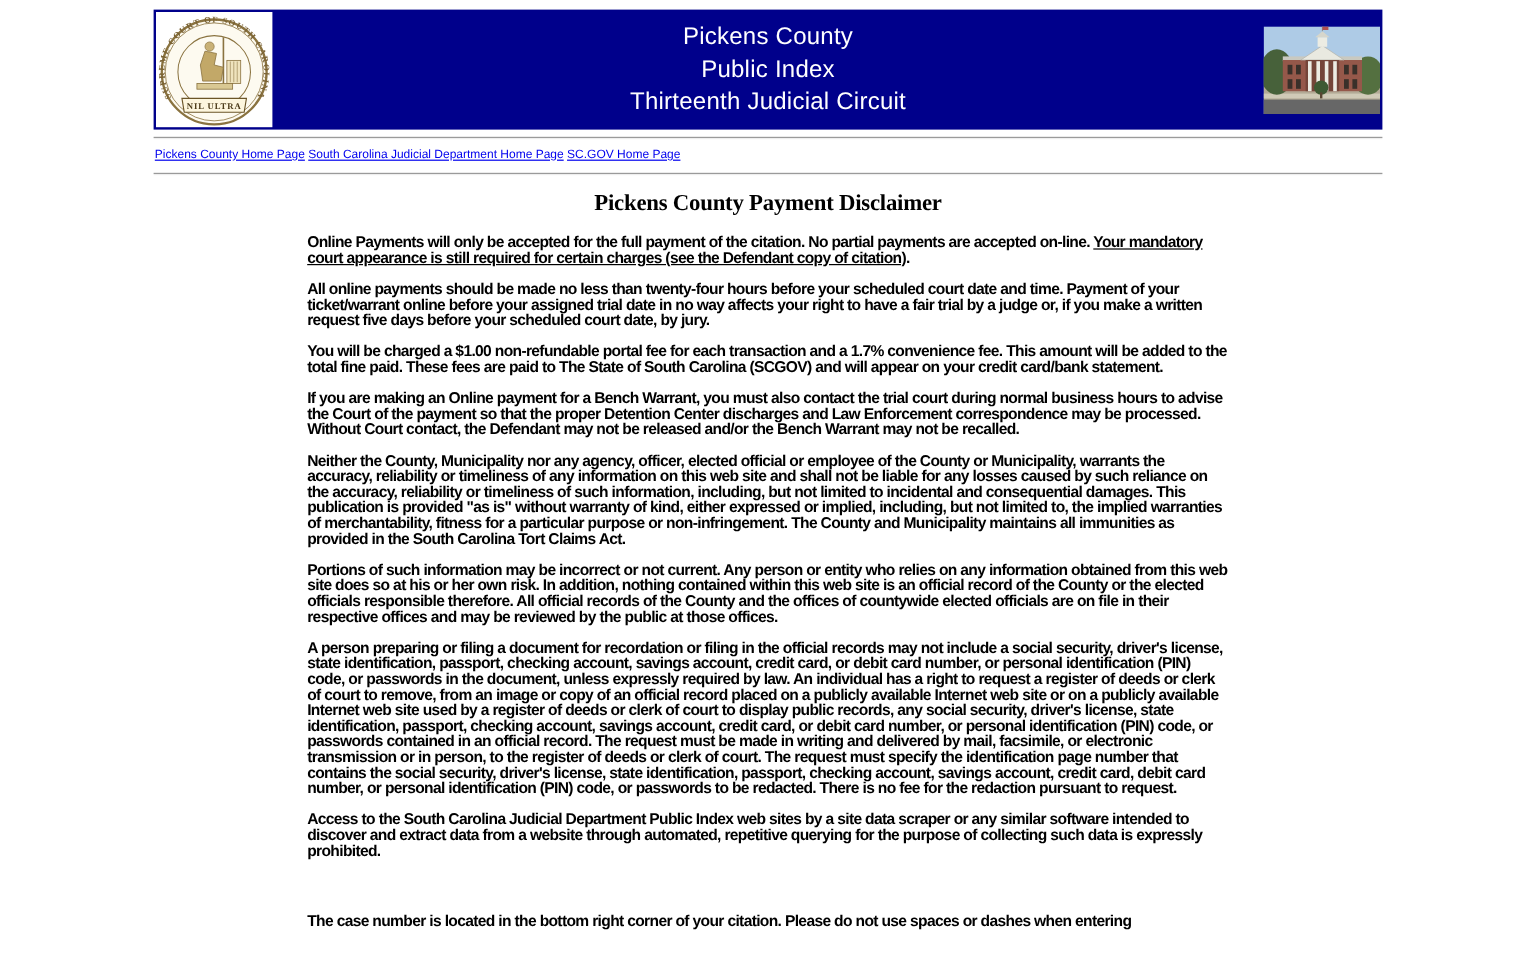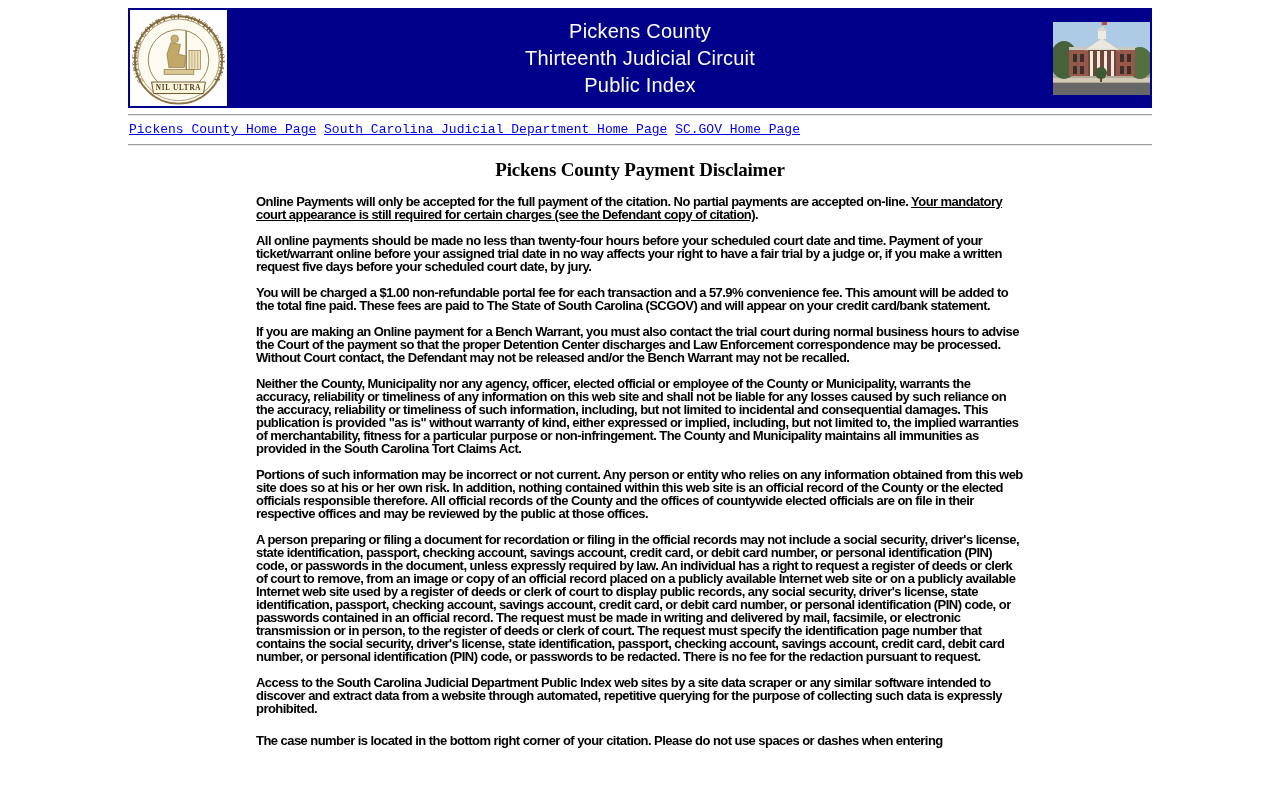--- a/index.html
+++ b/index.html
@@ -53,24 +53,23 @@
   .courthouse-box svg { width: 100%; height: 100%; display: block; }
   
   hr.divider {
     margin: 6px 0;
     border: none;
     height: 2px;
     border-top: 1px solid #9a9a9a;
     border-bottom: 1px solid #eeeeee;
   }
   .nav {
-    font-size: 13px;
+    font-size: 10px;
     line-height: 16px;
     padding-left: 1px;
-    font-family: Liberation Mono, monospace;
   }
   .nav a {
     color: var(--link-color);
     text-decoration: underline;
   }
   
   .disclaimer-heading {
     text-align: center;
     font-size: 19px;
     font-weight: bold;
@@ -80,21 +79,21 @@
   }
   .paragraphs {
     margin: 14px 128px 0 128px;
     font-size: 13px;
     font-weight: bold;
     line-height: 13px;
     letter-spacing: -0.55px;
   }
   .paragraphs p.para { margin: 13px 0; }
   .paragraphs p.para:first-child { margin-top: 0; }
-  .paragraphs p.para:last-child { margin-top: 19px; }
+  .paragraphs p.para:last-child { margin-top: 46px; }
   .paragraphs u { text-decoration: underline; }
   
   .seal-ring-text {
     font-size: 7.6px;
     font-weight: bold;
     letter-spacing: 1px;
     fill: #7a6234;
     font-family: "Liberation Serif", serif;
   }
   .seal-banner-text {
@@ -135,22 +134,22 @@
 
         <g>
           <polygon points="22,75 78,75 76,87 24,87" fill="#fdf6de" stroke="#6b5528" stroke-width="1"></polygon>
           <text x="50" y="83.8" text-anchor="middle" class="seal-banner-text">NIL ULTRA</text>
         </g>
       </svg>
     </div>
 
     <div class="header-title">
       <div>Pickens County</div>
+      <div>Public Index</div>
       <div>Thirteenth Judicial Circuit</div>
-      <div>Public Index</div>
     </div>
 
     <div class="courthouse-box">
       <svg viewBox="0 0 97 73" preserveAspectRatio="none">
         <rect width="97" height="73" fill="#aecbe6"></rect>
         <rect y="50" width="97" height="23" fill="#b3aa96"></rect>
         <rect y="56" width="97" height="4" fill="#d0cab7"></rect>
         <rect y="61" width="97" height="12" fill="#676767"></rect>
         <ellipse cx="11" cy="38" rx="14" ry="19" fill="#47613a"></ellipse>
         <ellipse cx="87" cy="41" rx="13" ry="16" fill="#547040"></ellipse>
@@ -182,21 +181,21 @@
 
   <hr class="divider">
   <div class="nav"><a href="#">Pickens County Home Page</a> <a href="#">South Carolina Judicial Department Home Page</a> <a href="#">SC.GOV Home Page</a></div>
   <hr class="divider">
 
   <div class="main">
     <h1 class="disclaimer-heading">Pickens County Payment Disclaimer</h1>
     <div class="paragraphs">
         <p class="para"><span>Online Payments will only be accepted for the full payment of the citation. No partial payments are accepted on-line. </span><u>Your mandatory court appearance is still required for certain charges (see the Defendant copy of citation)</u><span>.</span></p>
         <p class="para"><span>All online payments should be made no less than twenty-four hours before your scheduled court date and time. Payment of your ticket/warrant online before your assigned trial date in no way affects your right to have a fair trial by a judge or, if you make a written request five days before your scheduled court date, by jury.</span></p>
-        <p class="para"><span>You will be charged a $1.00 non-refundable portal fee for each transaction and a 57.9% convenience fee. This amount will be added to the total fine paid. These fees are paid to The State of South Carolina (SCGOV) and will appear on your credit card/bank statement.</span></p>
+        <p class="para"><span>You will be charged a $1.00 non-refundable portal fee for each transaction and a 1.7% convenience fee. This amount will be added to the total fine paid. These fees are paid to The State of South Carolina (SCGOV) and will appear on your credit card/bank statement.</span></p>
         <p class="para"><span>If you are making an Online payment for a Bench Warrant, you must also contact the trial court during normal business hours to advise the Court of the payment so that the proper Detention Center discharges and Law Enforcement correspondence may be processed. Without Court contact, the Defendant may not be released and/or the Bench Warrant may not be recalled.</span></p>
         <p class="para"><span>Neither the County, Municipality nor any agency, officer, elected official or employee of the County or Municipality, warrants the accuracy, reliability or timeliness of any information on this web site and shall not be liable for any losses caused by such reliance on the accuracy, reliability or timeliness of such information, including, but not limited to incidental and consequential damages. This publication is provided "as is" without warranty of kind, either expressed or implied, including, but not limited to, the implied warranties of merchantability, fitness for a particular purpose or non-infringement. The County and Municipality maintains all immunities as provided in the South Carolina Tort Claims Act.</span></p>
         <p class="para"><span>Portions of such information may be incorrect or not current. Any person or entity who relies on any information obtained from this web site does so at his or her own risk. In addition, nothing contained within this web site is an official record of the County or the elected officials responsible therefore. All official records of the County and the offices of countywide elected officials are on file in their respective offices and may be reviewed by the public at those offices.</span></p>
         <p class="para"><span>A person preparing or filing a document for recordation or filing in the official records may not include a social security, driver's license, state identification, passport, checking account, savings account, credit card, or debit card number, or personal identification (PIN) code, or passwords in the document, unless expressly required by law. An individual has a right to request a register of deeds or clerk of court to remove, from an image or copy of an official record placed on a publicly available Internet web site or on a publicly available Internet web site used by a register of deeds or clerk of court to display public records, any social security, driver's license, state identification, passport, checking account, savings account, credit card, or debit card number, or personal identification (PIN) code, or passwords contained in an official record. The request must be made in writing and delivered by mail, facsimile, or electronic transmission or in person, to the register of deeds or clerk of court. The request must specify the identification page number that contains the social security, driver's license, state identification, passport, checking account, savings account, credit card, debit card number, or personal identification (PIN) code, or passwords to be redacted. There is no fee for the redaction pursuant to request.</span></p>
         <p class="para"><span>Access to the South Carolina Judicial Department Public Index web sites by a site data scraper or any similar software intended to discover and extract data from a website through automated, repetitive querying for the purpose of collecting such data is expressly prohibited.</span></p>
         <p class="para"><span>The case number is located in the bottom right corner of your citation. Please do not use spaces or dashes when entering</span></p>
       </div>
   </div>
 
 </div>

